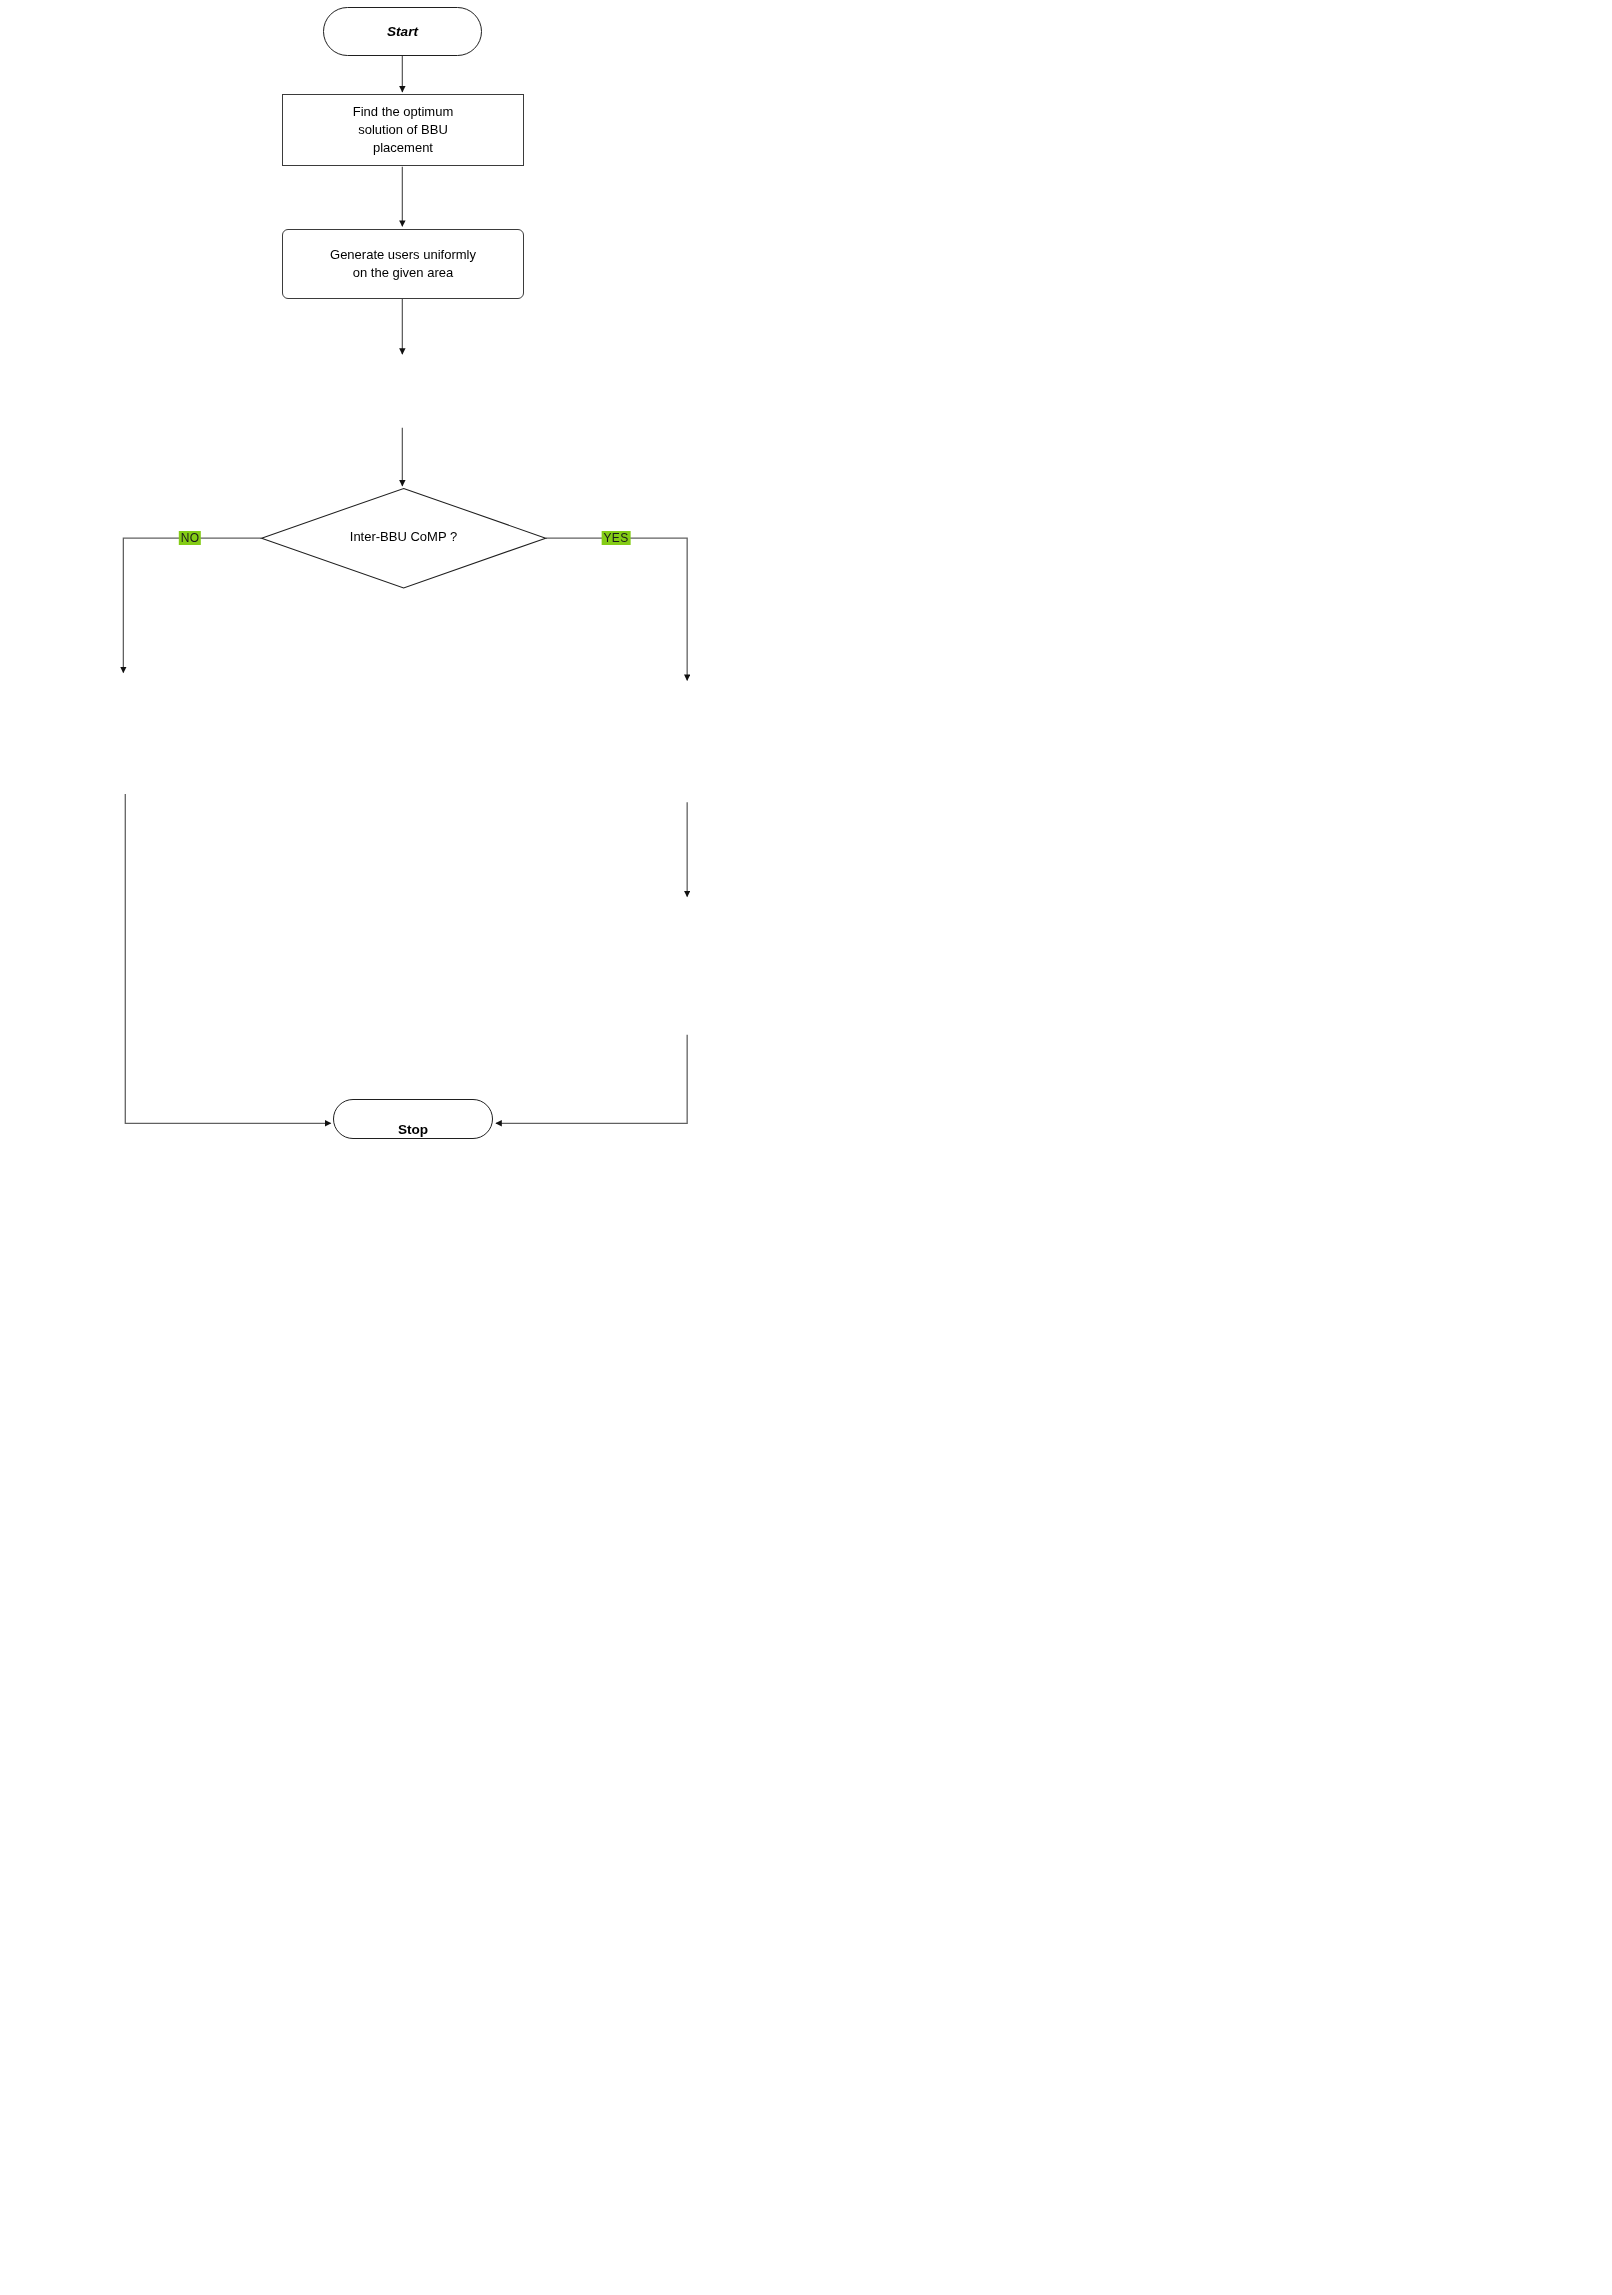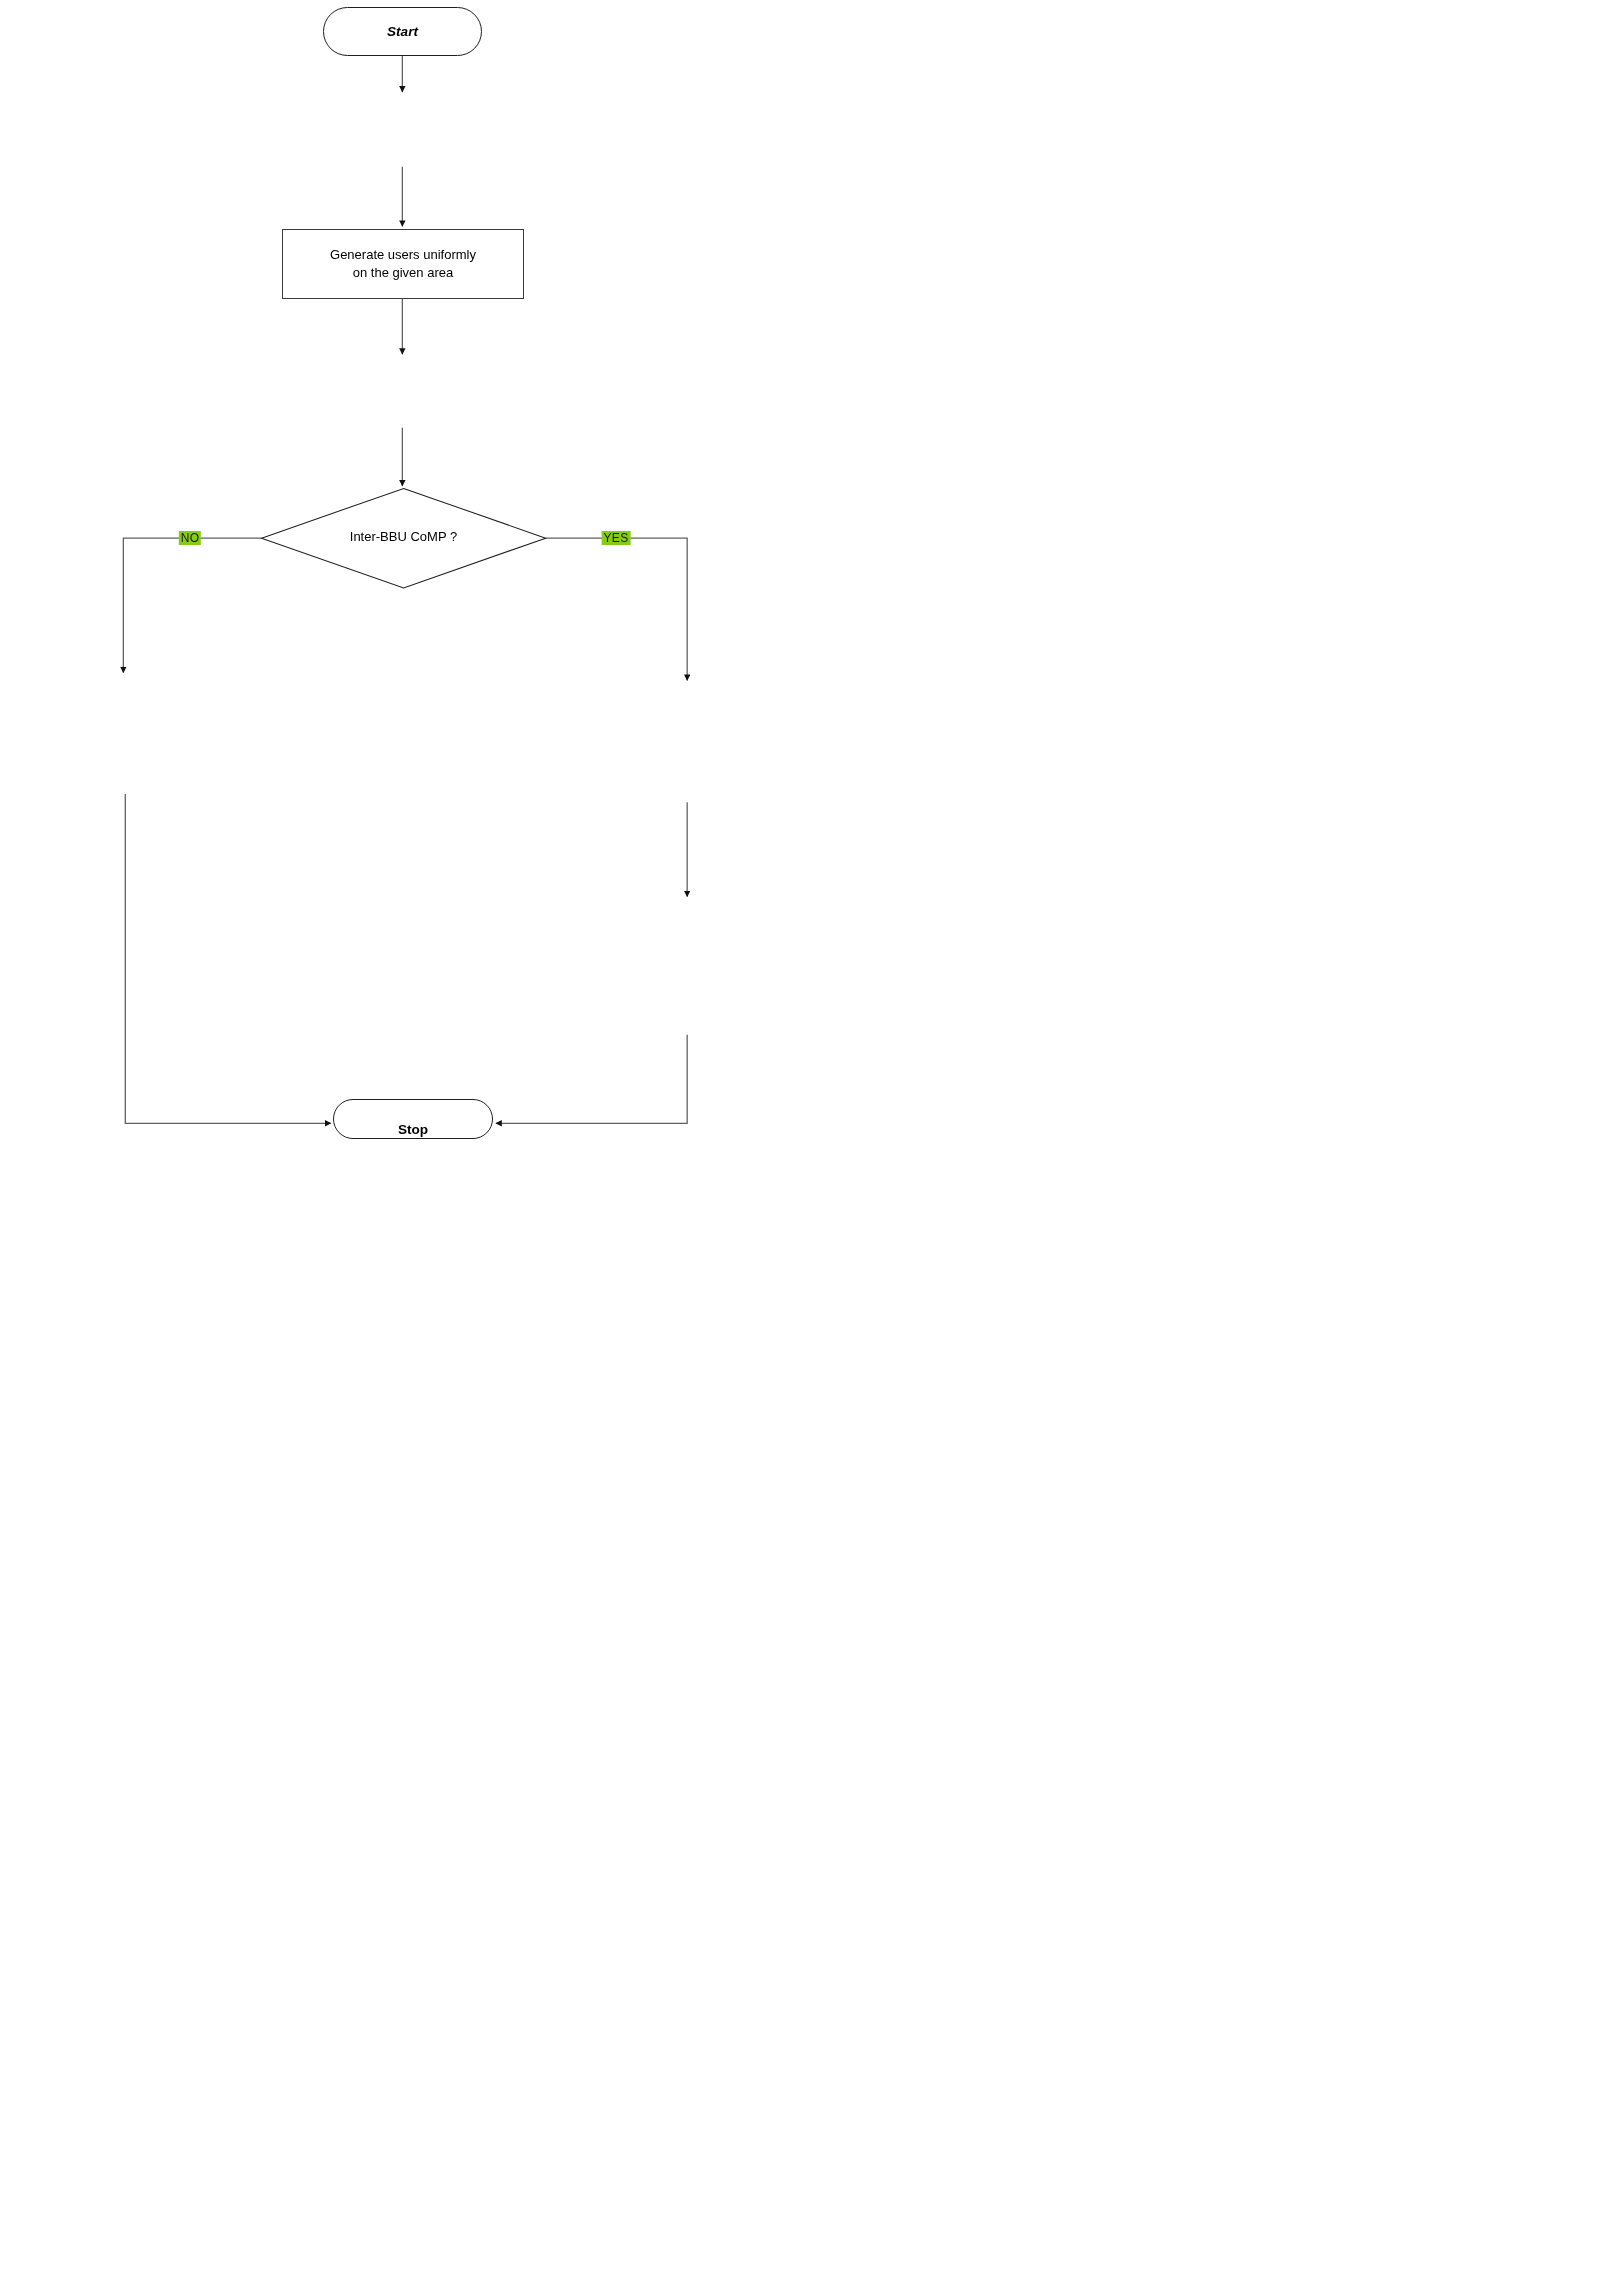--- a/index.html
+++ b/index.html
@@ -94,22 +94,27 @@
 
     <path d="M1064 1602 L1064 1739 L768 1739" fill="none" stroke="#616161" stroke-width="2" marker-end="url(#arrow)"></path>
 
     <polygon points="625,756 845,833 625,910 405,833" fill="#ffffff" stroke="#1f1f1f" stroke-width="1.6"></polygon>
   </svg>
 
   <div class="node terminator" style="left:323px; top:6.5px; width:159px; height:49px;font-style:italic;">
     <span class="label">Start</span>
   </div>
 
+  <div class="node process" style="left:282px; top:94px; width:242px; height:72px;">
+    <span class="label">Find the optimum
+solution of BBU
+placement</span>
+  </div>
 
-  <div class="node process" style="left:282px; top:229px; width:242px; height:70px;">
+  <div class="node process" style="left:282px; top:229px; width:242px; height:70px;border-radius:6px;">
     <span class="label">Generate users uniformly
 on the given area</span>
   </div>
 
 
   <div class="decision-label" style="left:326px; top:497px; width:155px; height:81px;">
     <span class="label">Inter-BBU
 CoMP ?</span>
   </div>
 

